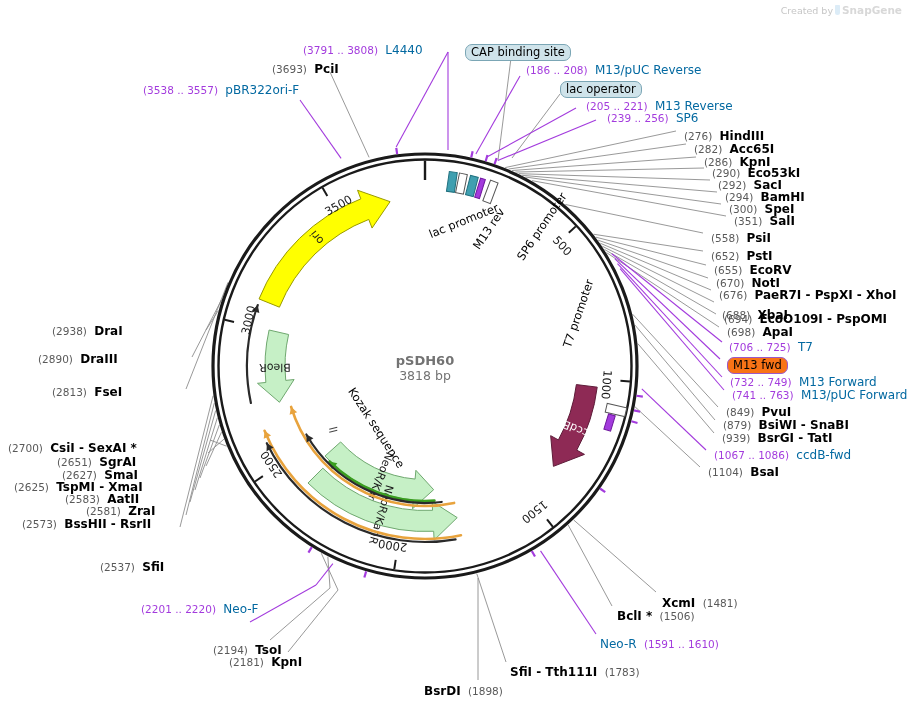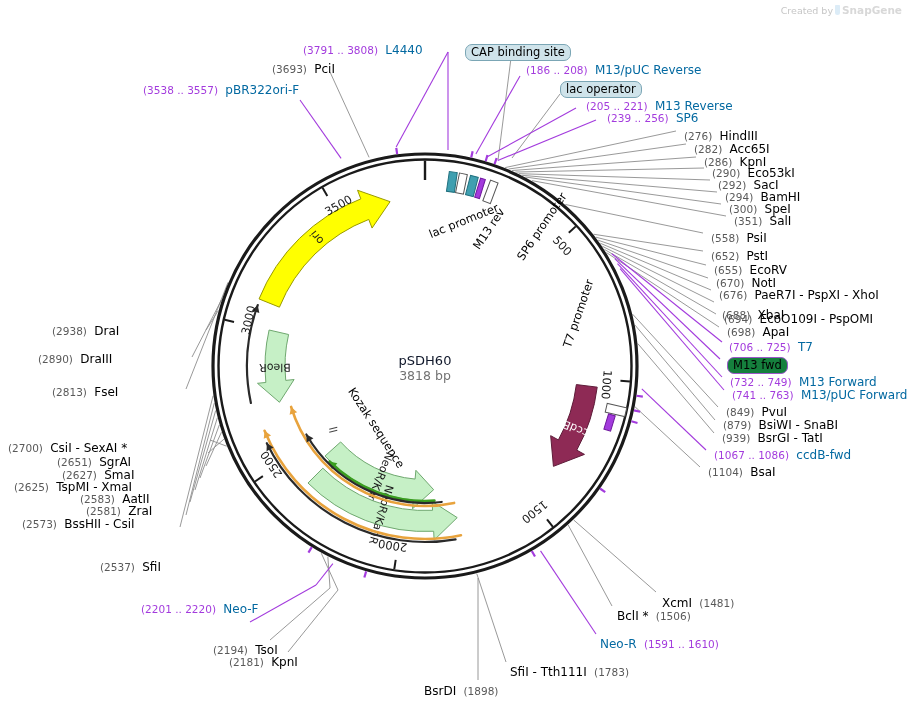--- a/index.html
+++ b/index.html
@@ -1,34 +1,34 @@
 <!DOCTYPE html>
 <html><head>
 <meta charset="utf-8">
 <style>
   html,body{margin:0;padding:0;background:#ffffff;}
   body{width:910px;height:707px;position:relative;overflow:hidden;
        font-family:"DejaVu Sans","Liberation Sans",sans-serif;}
   #map{position:absolute;left:0;top:0;width:910px;height:707px;}
   .lbl{position:absolute;white-space:nowrap;font-size:11.5px;color:#000;}
   .pos{color:#595959;font-size:10.5px;}
-  .enz{font-weight:normal;font-size:12px;color:#000;}
+  .enz{font-weight:bold;font-size:12px;color:#000;}
   .prim{color:#0369a1;font-size:12px;}
   .primpos{color:#a33bdd;font-size:10.5px;}
   .brand{position:absolute;right:8px;top:4px;font-size:9.5px;color:#c6c6c6;
          font-family:"DejaVu Sans","Liberation Sans",sans-serif;}
   .brand b{color:#d8d8d8;font-weight:bold;font-size:10.5px;}
   .bmark{display:inline-block;width:5px;height:10px;background:#dcecf7;
          border-radius:1px 1px 3px 3px;vertical-align:-1px;margin:0 2px;}
   .tagbox{border:1px solid #7ba6b5;background:#cfe3ea;border-radius:7px;
           padding:0px 5px 1px 5px;font-size:11.5px;color:#000;display:inline-block;}
-  .tagpur{border:1px solid #9b59c9;background:#15803d;border-radius:7px;
+  .tagpur{border:1px solid #9b59c9;background:#f97316;border-radius:7px;
           padding:0px 5px 1px 5px;font-size:11.5px;color:#000;display:inline-block;}
   .ctr{position:absolute;text-align:center;}
-  .pname{font-weight:normal;font-size:13px;color:#0f172a;}
+  .pname{font-weight:bold;font-size:13px;color:#737373;}
   .psize{font-size:12.5px;color:#737373;}
 </style>
 </head>
 <body>
 
 <div class="brand">
   <span>Created by</span><span class="bmark"></span><b>SnapGene</b>
 </div>
 
 <svg id="map" viewBox="0 0 910 707" xmlns="http://www.w3.org/2000/svg">
@@ -208,22 +208,22 @@
     <div class="lbl" style="left: 141px; top: 602px;"><span class="primpos">(2201 .. 2220)</span>&nbsp;&nbsp;<span class="prim">Neo-F</span></div>
     <div class="lbl" style="left: 213px; top: 643px;"><span class="pos">(2194)</span>&nbsp;&nbsp;<span class="enz">TsoI</span></div>
     <div class="lbl" style="left: 229px; top: 655px;"><span class="pos">(2181)</span>&nbsp;&nbsp;<span class="enz">KpnI</span></div>
     <div class="lbl" style="left: 52px; top: 324px;"><span class="pos">(2938)</span>&nbsp;&nbsp;<span class="enz">DraI</span></div>
     <div class="lbl" style="left: 38px; top: 352px;"><span class="pos">(2890)</span>&nbsp;&nbsp;<span class="enz">DraIII</span></div>
     <div class="lbl" style="left: 52px; top: 385px;"><span class="pos">(2813)</span>&nbsp;&nbsp;<span class="enz">FseI</span></div>
     <div class="lbl" style="left: 8px; top: 441px;"><span class="pos">(2700)</span>&nbsp;&nbsp;<span class="enz">CsiI  -  SexAI *</span></div>
     <div class="lbl" style="left: 57px; top: 455px;"><span class="pos">(2651)</span>&nbsp;&nbsp;<span class="enz">SgrAI</span></div>
     <div class="lbl" style="left: 62px; top: 468px;"><span class="pos">(2627)</span>&nbsp;&nbsp;<span class="enz">SmaI</span></div>
     <div class="lbl" style="left: 14px; top: 480px;"><span class="pos">(2625)</span>&nbsp;&nbsp;<span class="enz">TspMI  -  XmaI</span></div>
-    <div class="lbl" style="left: 80px; top: 492px;"><span class="pos">(2583)</span>&nbsp;&nbsp;<span class="enz">AatII</span></div>
+    <div class="lbl" style="left: 65px; top: 492px;"><span class="pos">(2583)</span>&nbsp;&nbsp;<span class="enz">AatII</span></div>
     <div class="lbl" style="left: 86px; top: 504px;"><span class="pos">(2581)</span>&nbsp;&nbsp;<span class="enz">ZraI</span></div>
-    <div class="lbl" style="left: 22px; top: 517px;"><span class="pos">(2573)</span>&nbsp;&nbsp;<span class="enz">BssHII  -  CsiI</span></div>
+    <div class="lbl" style="left: 22px; top: 517px;"><span class="pos">(2573)</span>&nbsp;&nbsp;<span class="enz">BssHII  -  RsrII</span></div>
     <div class="lbl" style="left: 100px; top: 529px; margin-top: 31px;"><span class="pos">(2537)</span>&nbsp;&nbsp;<span class="enz">SfiI</span></div>
   </div>
 
 <div class="ctr" style="left:340px;top:353px;width:170px;">
   <div class="pname">pSDH60</div>
   <div class="psize">3818 bp</div>
 </div>
 
 </body></html>

